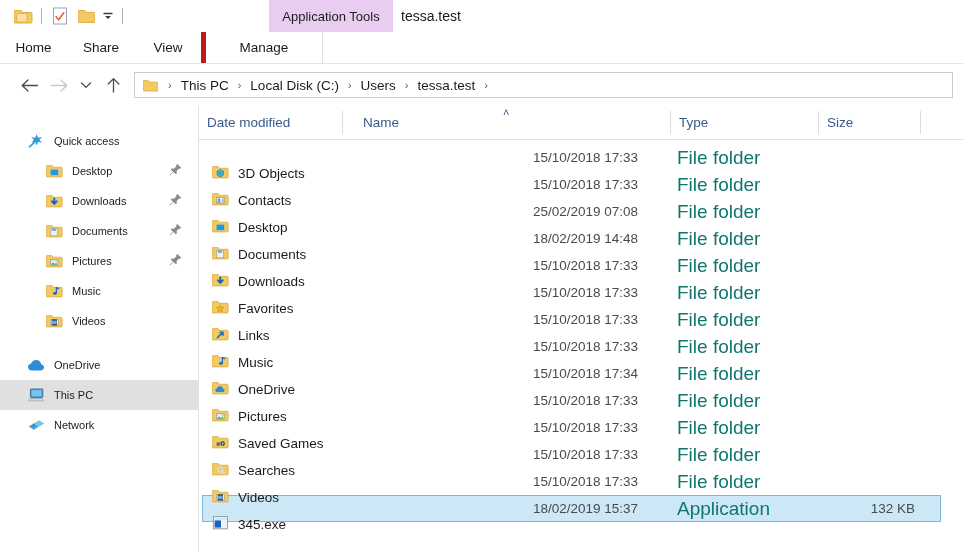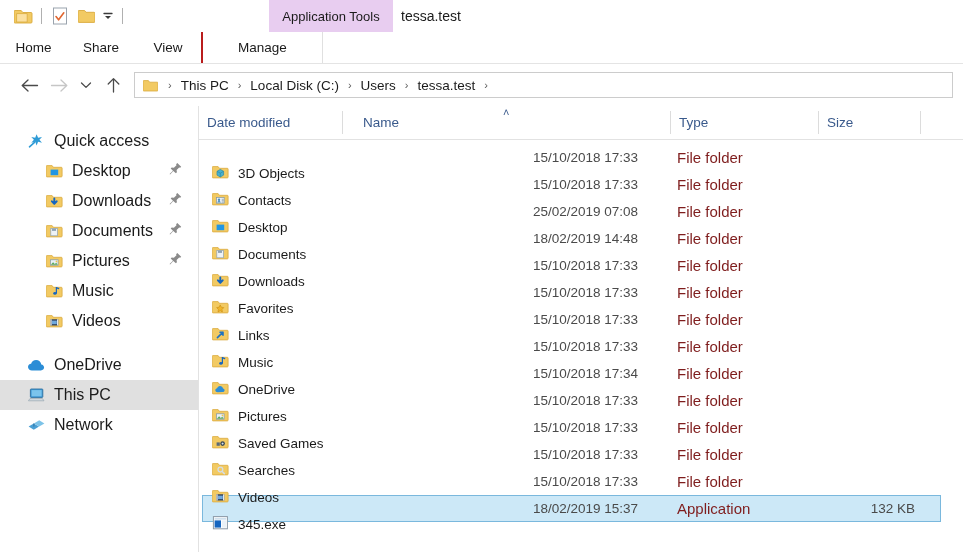--- a/index.html
+++ b/index.html
@@ -104,21 +104,21 @@
   }
   .tab-file {
     width: 71px;
     background: #1f7fd0;
     color: #ffffff;
   }
   .tab-home { width: 67px; }
   .tab-share { width: 68px; }
   .tab-view { width: 66px; }
   .ctx-group {
-    border-left: 2px solid #b91c1c;
+    border-left: 5px solid #b91c1c;
     border-right: 1px solid #e0e0e0;
     width: 122px;
     display: flex;
     align-items: center;
     justify-content: center;
     height: 31px;
     box-sizing: border-box;
   }
   .tab-manage {
     font-size: 13.5px;
@@ -185,21 +185,21 @@
     background: #ffffff;
     border-right: 1px solid #e2e2e2;
     box-sizing: border-box;
     padding-top: 20px;
     flex-shrink: 0;
   }
   .nav-item {
     height: 30px;
     display: flex;
     align-items: center;
-    font-size: 16px;
+    font-size: 11px;
     color: #1b1b1b;
     position: relative;
   }
   .nav-item.selected { background: #e0e0e0; }
   .nav-ico {
     width: 20px;
     height: 20px;
     margin-right: 8px;
     flex-shrink: 0;
     display: flex;
@@ -300,22 +300,22 @@
   .row-ico svg { display: block; }
   .cell-date {
     width: 144px;
     font-size: 13.5px;
     color: #4a4a4a;
     padding-left: 6px;
     box-sizing: border-box;
   }
   .cell-type {
     width: 148px;
-    font-size: 15px;
-    color: #7f1d1d;
+    font-size: 19px;
+    color: #0f766e;
     padding-left: 6px;
     box-sizing: border-box;
   }
   .cell-size {
     width: 100px;
     font-size: 13.5px;
     color: #4a4a4a;
     text-align: right;
     padding-right: 4px;
     box-sizing: border-box;

